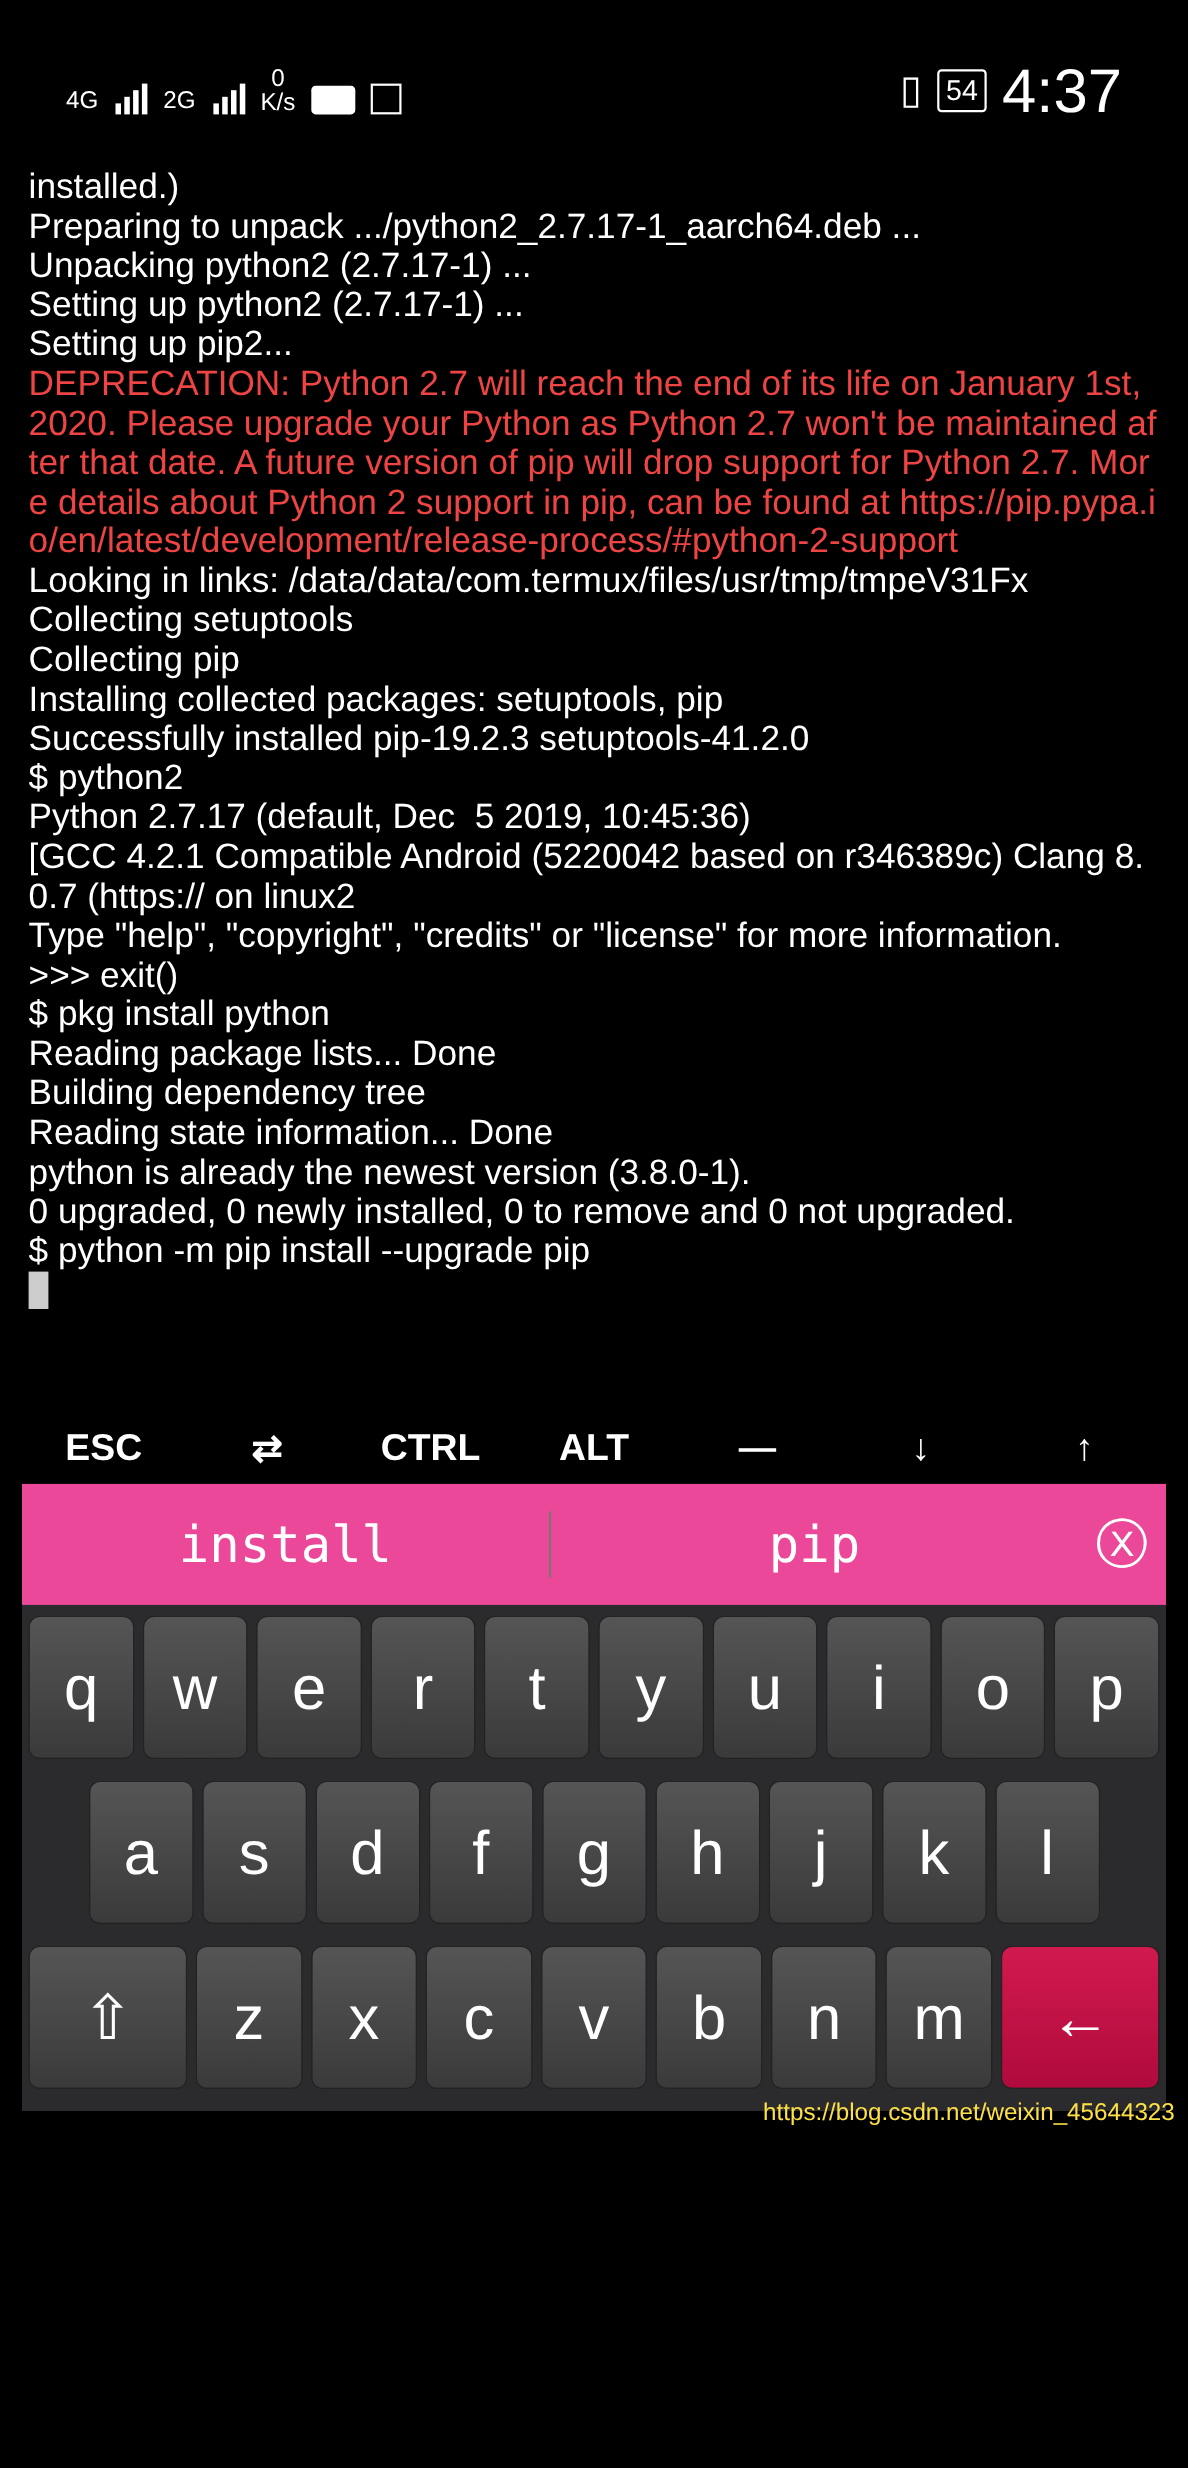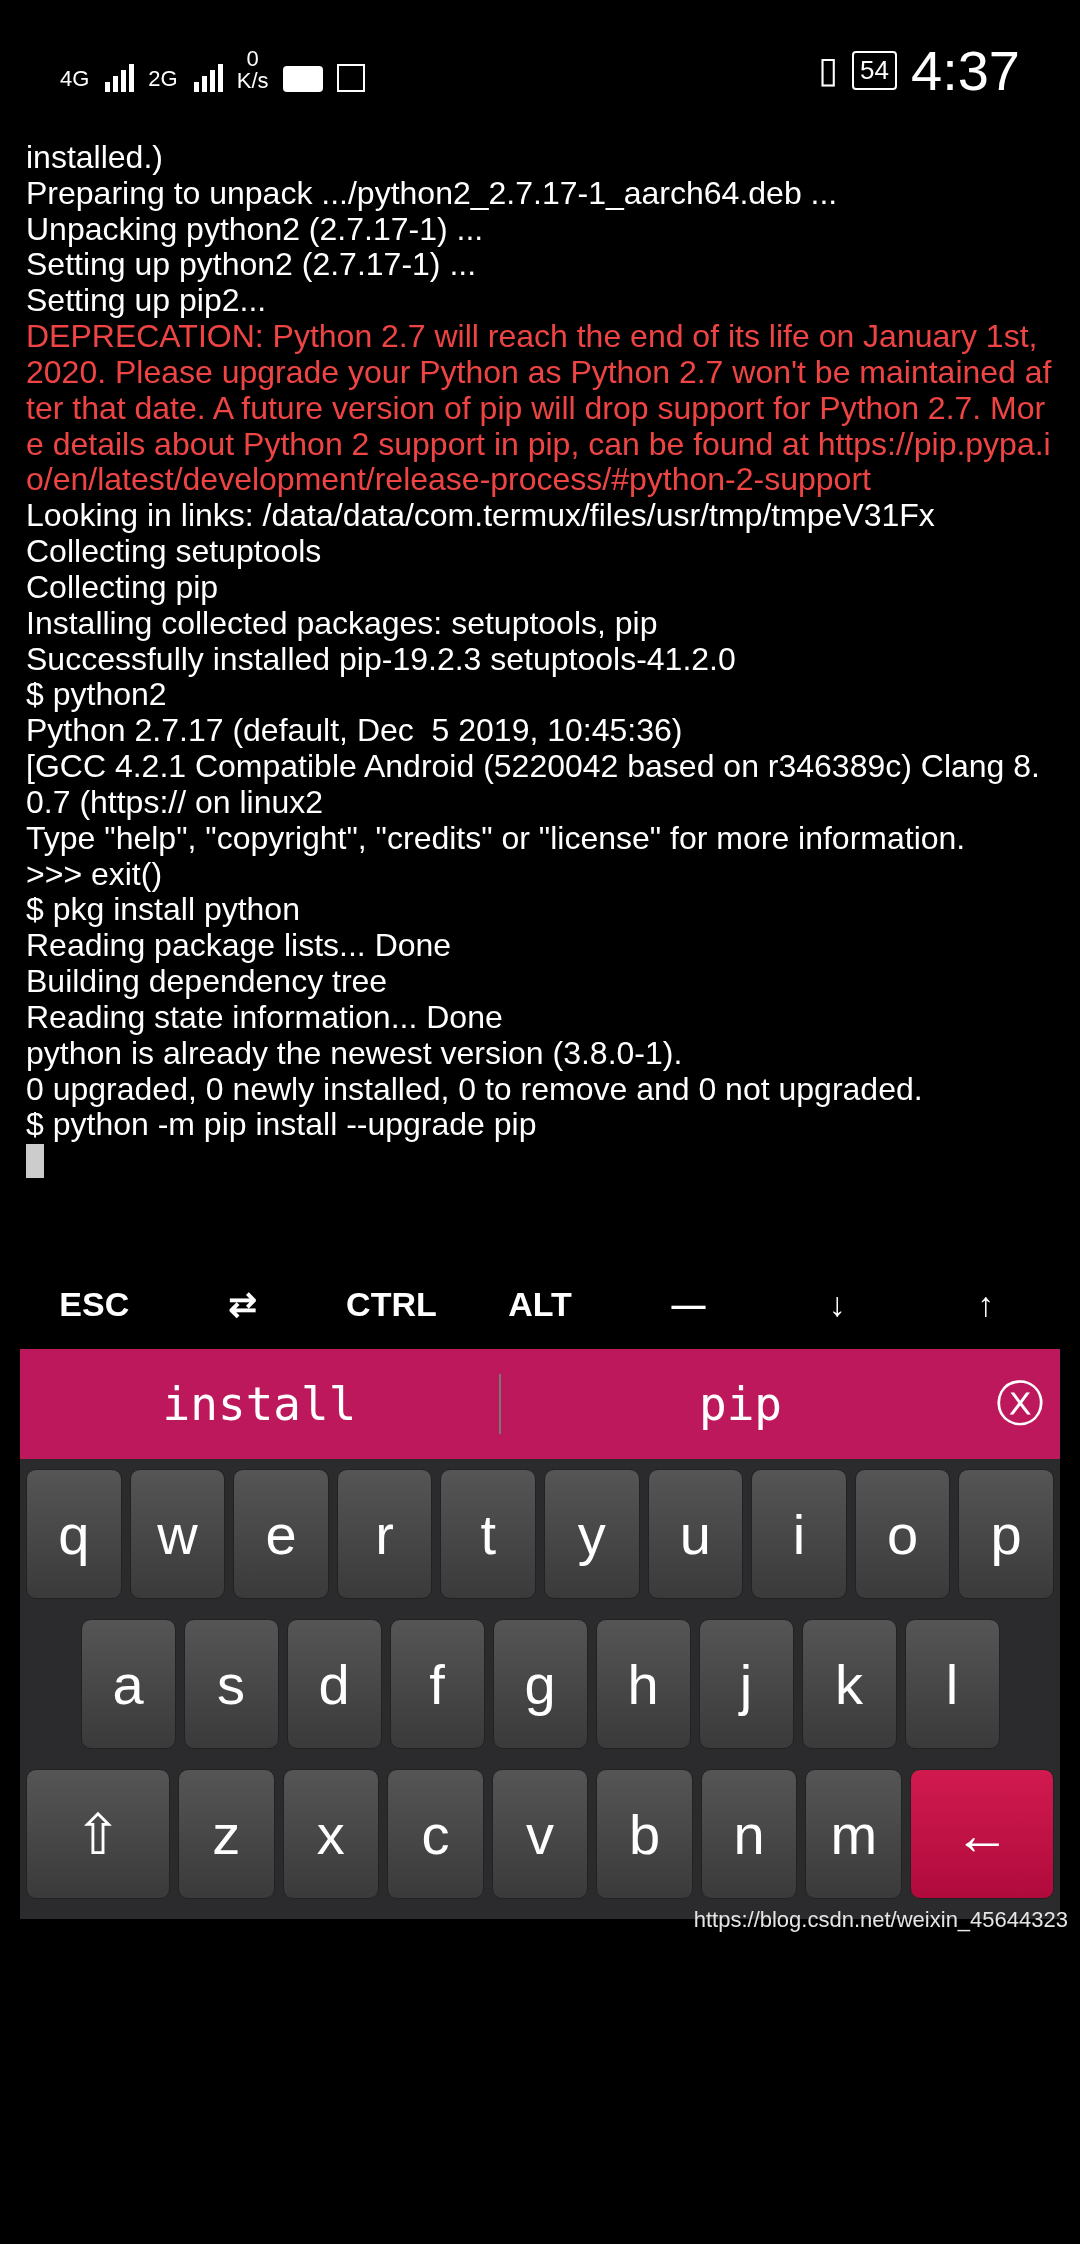--- a/index.html
+++ b/index.html
@@ -1,17 +1,17 @@
 <!DOCTYPE html>
 <html><head>
 <meta charset="utf-8">
 <style>
   * { margin: 0; padding: 0; box-sizing: border-box; }
   html, body { width: 1080px; height: 2244px; background: #000; font-family: monospace; overflow: hidden; }
-  .screen { width: 1080px; height: 1939px; position: relative; background: #000; padding: 0 20px; }
+  .screen { width: 1080px; height: 1939px; position: relative; background: #000; padding: 12px 20px; }
 
   .statusbar { display: flex; justify-content: space-between; align-items: center; height: 140px; padding: 0 40px 0 40px; color: #fff; font-size: 36px; font-family: sans-serif; }
   .status-left { display: flex; align-items: flex-end; gap: 14px; }
   .status-right { display: flex; align-items: center; gap: 14px; }
   .sig { display: inline-flex; align-items: flex-end; gap: 3px; }
   .sig .bar { width: 5px; background: #fff; }
   .sig .b1 { height: 10px; } .sig .b2 { height: 16px; } .sig .b3 { height: 22px; } .sig .b4 { height: 28px; }
   .siglabel { font-size: 22px; margin-right: 2px; }
   .netspeed { display: flex; flex-direction: column; align-items: center; font-size: 22px; line-height: 1; }
   .battery { display: inline-flex; align-items: center; border: 2px solid #fff; border-radius: 4px; padding: 2px 6px; font-size: 26px; }
@@ -19,33 +19,33 @@
   .sqicon { width: 28px; height: 28px; border: 2px solid #fff; }
 
   .terminal { font-family: Liberation Sans, sans-serif; font-size: 32px; line-height: 1.12; color: #fff; white-space: pre-wrap; word-break: break-all; padding: 0 6px; }
   .yellow { color: #ef4444; }
   .cursor { display: inline-block; width: 18px; height: 34px; background: #ccc; vertical-align: text-bottom; }
 
   .extrakeys { display: flex; justify-content: space-around; align-items: center; height: 90px; margin-top: 80px; color: #fff; font-family: sans-serif; font-size: 34px; font-weight: 600; }
   .ek { flex: 1; text-align: center; }
 
   .keyboard { position: absolute; left: 20px; right: 20px; bottom: 20px; background: #2b2b2d; border-radius: 6px 6px 0 0; padding-bottom: 10px; }
-  .suggestbar { display: flex; align-items: center; height: 110px; background: #be185d; color: #fff; font-size: 46px; }
+  .suggestbar { display: flex; align-items: center; height: 110px; background: #ec4899; color: #fff; font-size: 46px; }
   .suggest { flex: 1; text-align: center; }
   .sdivider { width: 1px; height: 60px; background: #777; }
   .closex { width: 80px; text-align: center; font-size: 48px; }
 
   .krow { display: flex; gap: 8px; padding: 10px 6px; }
   .key { flex: 1; height: 130px; background: linear-gradient(#555,#3a3a3a); border: 1px solid #222; border-radius: 10px; color: #fff; font-size: 56px; display: flex; align-items: center; justify-content: center; font-family: sans-serif; }
   .key.wide15 { flex: 1.5; }
   .key.accent { background: linear-gradient(#d11a4f,#b00a3c); }
   .key.sp { flex: 3.2; }
   .spacer-half { flex: 0.5; }
 
-  .watermark { position: absolute; right: 12px; bottom: 6px; color: #e5e5e5; font-size: 22px; font-family: sans-serif; }
+  .watermark { position: absolute; right: 12px; bottom: 6px; color: #fde047; font-size: 22px; font-family: sans-serif; }
 </style>
 </head>
 <body>
 
 <div class="screen">
   <div class="statusbar">
     <div class="status-left">
       <span class="siglabel">4G</span>
       <span class="sig">
           <span class="bar b1"></span>

